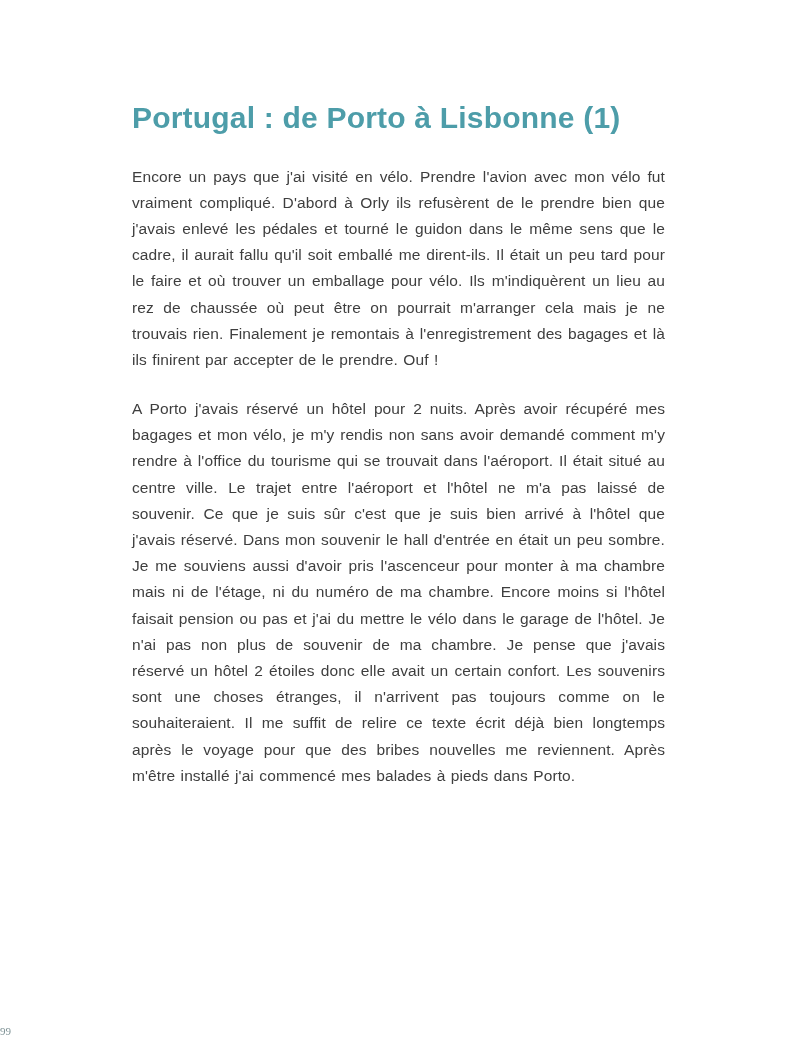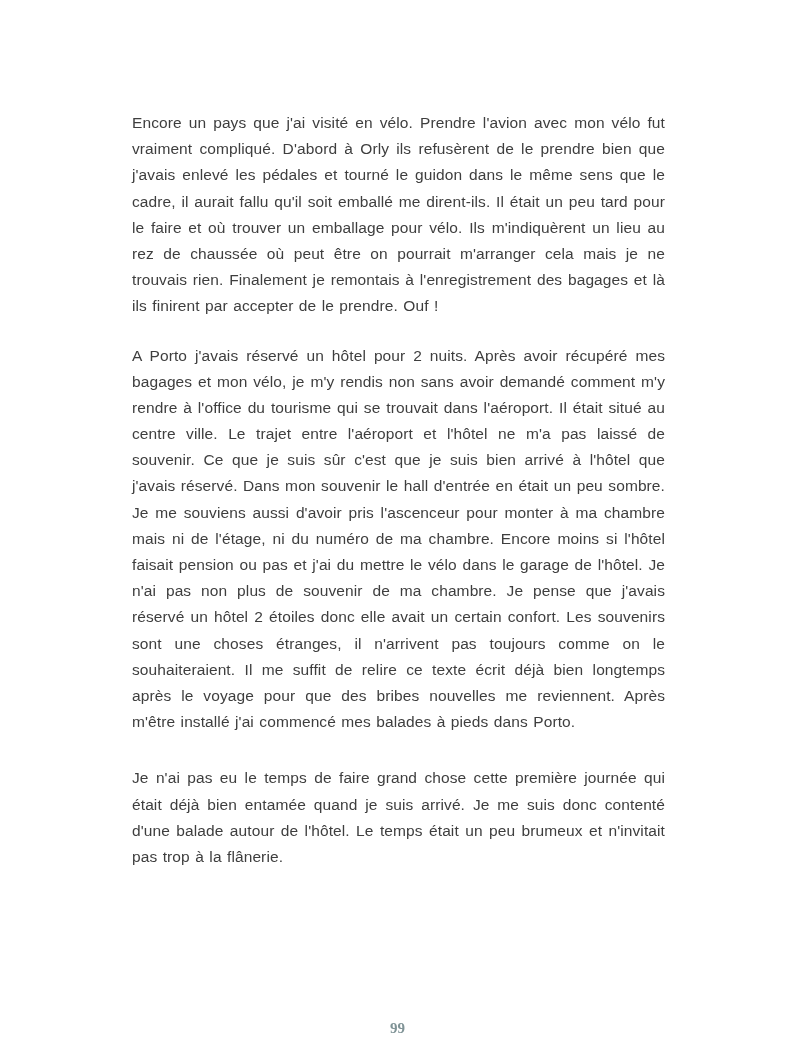--- a/index.html
+++ b/index.html
@@ -44,34 +44,32 @@
       word-spacing: 1px;
     }
     .doc-paragraph.extra-gap {
       margin-top: 30px;
     }
     .page-number {
       position: absolute;
       left: 0;
       bottom: 26px;
       width: 100%;
-      text-align: center;
       color: #7f9396;
       font-family: "Liberation Serif", serif;
-      font-size: 15px;
-      font-weight: bold;
+      font-size: 11px;
     }
   </style>
 </head>
 <body>
 
 <div class="page">
   <div class="content">
+    <h1 class="doc-title">Portugal : de Porto à Lisbonne (1)</h1>
 
     <p class="doc-paragraph">Encore un pays que j'ai visité en vélo. Prendre l'avion avec mon vélo fut vraiment compliqué. D'abord à Orly ils refusèrent de le prendre bien que j'avais enlevé les pédales et tourné le guidon dans le même sens que le cadre, il aurait fallu qu'il soit emballé me dirent-ils. Il était un peu tard pour le faire et où trouver un emballage pour vélo. Ils m'indiquèrent un lieu au rez de chaussée où peut être on pourrait m'arranger cela mais je ne trouvais rien. Finalement je remontais à l'enregistrement des bagages et là ils finirent par accepter de le prendre. Ouf !</p>
 
     <p class="doc-paragraph">A Porto j'avais réservé un hôtel pour 2 nuits. Après avoir récupéré mes bagages et mon vélo, je m'y rendis non sans avoir demandé comment m'y rendre à l'office du tourisme qui se trouvait dans l'aéroport. Il était situé au centre ville. Le trajet entre l'aéroport et l'hôtel ne m'a pas laissé de souvenir. Ce que je suis sûr c'est que je suis bien arrivé à l'hôtel que j'avais réservé.  Dans mon souvenir le hall d'entrée en était un peu sombre. Je me souviens aussi d'avoir pris l'ascenceur pour monter à ma chambre mais ni de l'étage, ni du numéro de ma chambre.  Encore moins si l'hôtel faisait pension ou pas et j'ai du mettre le vélo dans le garage de l'hôtel.  Je n'ai pas non plus de souvenir de ma chambre. Je pense que j'avais réservé un hôtel 2 étoiles donc elle avait un certain confort. Les souvenirs sont une choses étranges, il n'arrivent pas toujours comme on le souhaiteraient. Il me suffit de relire ce texte écrit déjà bien longtemps après le voyage pour que des bribes nouvelles me reviennent. Après m'être installé j'ai commencé mes balades à pieds dans Porto.</p>
 
-    <p class="doc-paragraph extra-gap">Je n'ai pas eu le temps de faire  grand chose cette première journée qui était déjà bien entamée quand je suis arrivé. Je me suis donc contenté d'une balade autour de l'hôtel. Le temps était un peu brumeux et n'invitait pas trop à la flânerie.</p>
   </div>
 
   <div class="page-number">99</div>
 </div>
 
 </body></html>

